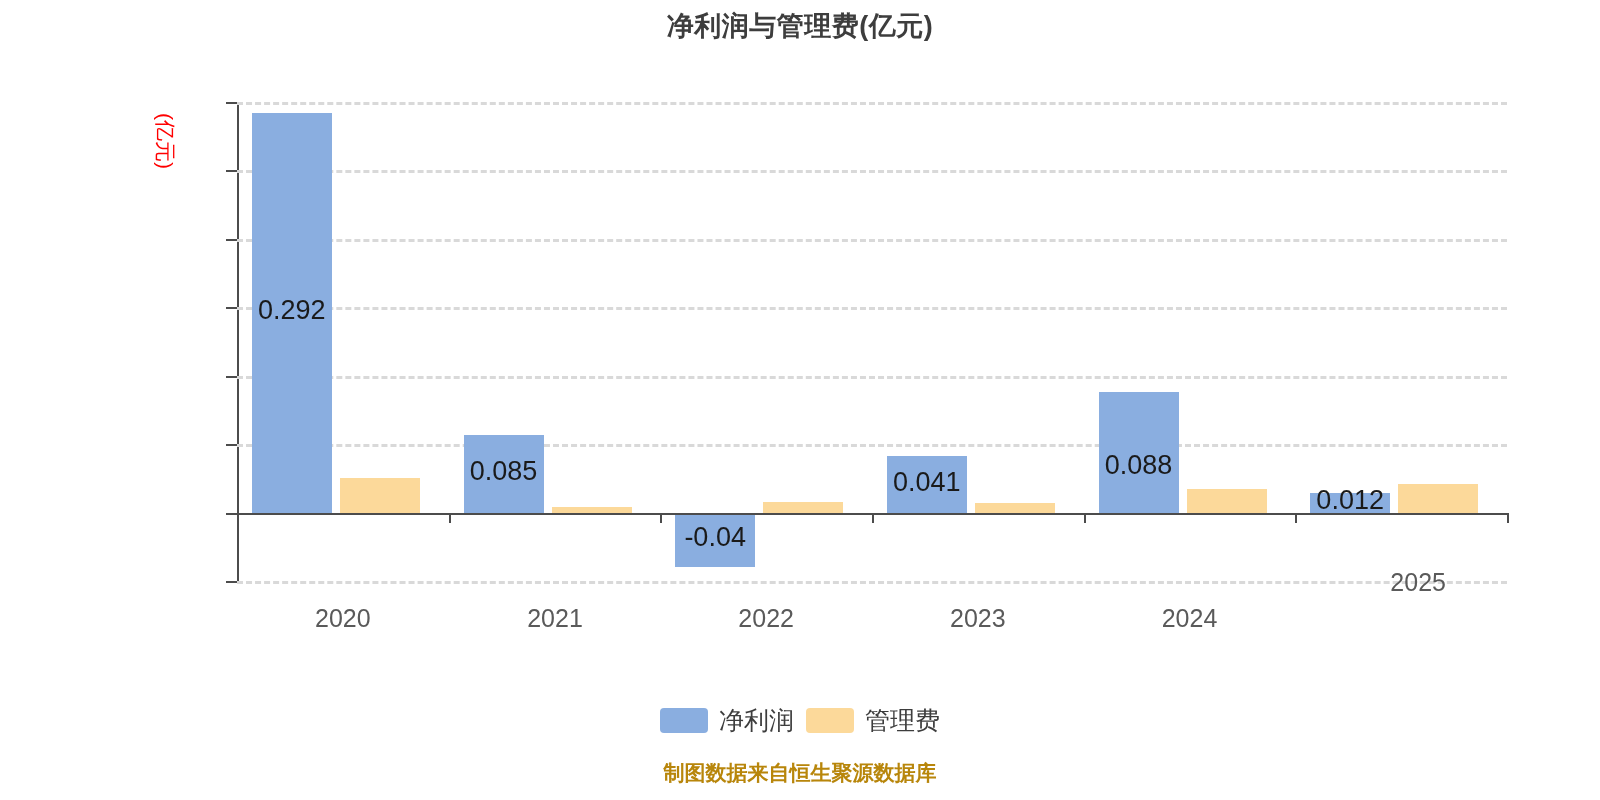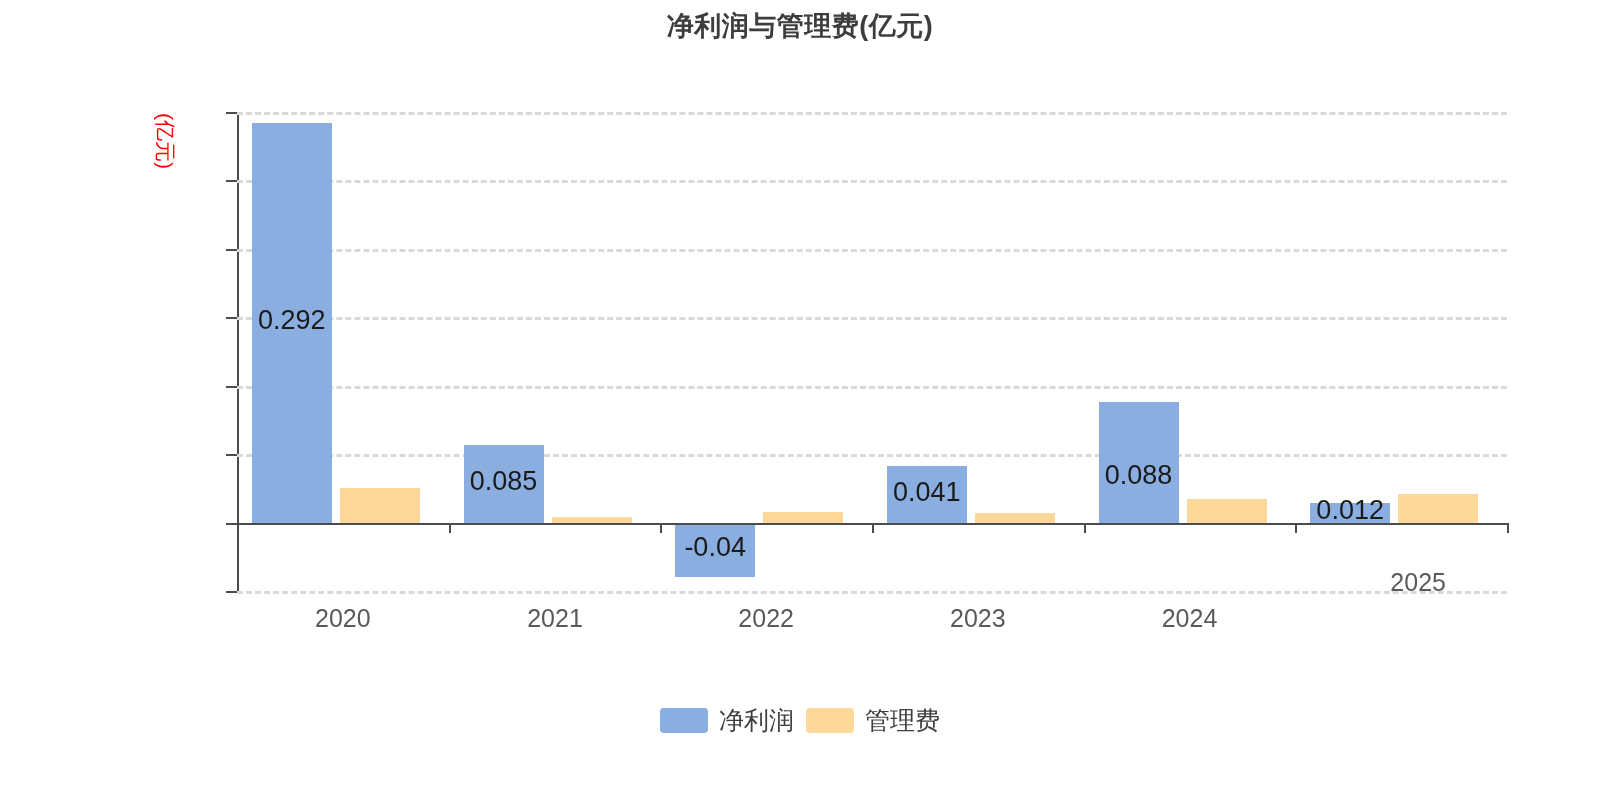--- a/index.html
+++ b/index.html
@@ -31,21 +31,21 @@
     font-size: 27px;
     font-weight: bold;
     color: #3d3d3d;
     letter-spacing: 0.5px;
   }
 
   
   .plot {
     position: absolute;
     left: 237px;
-    top: 112px;
+    top: 102px;
     width: 1270px;
     height: 479px;
   }
   
   .gridline {
     position: absolute;
     left: 0;
     width: 100%;
     height: 0;
     border-top: 3px dashed #d9d9d9;
@@ -238,13 +238,14 @@
     <div class="legend-item">
       <span class="legend-swatch net"></span>
       <span class="legend-text">净利润</span>
     </div>
     <div class="legend-item">
       <span class="legend-swatch admin"></span>
       <span class="legend-text">管理费</span>
     </div>
   </div>
 
+  <div class="footer-note">制图数据来自恒生聚源数据库</div>
 </div>
 
 </body></html>

